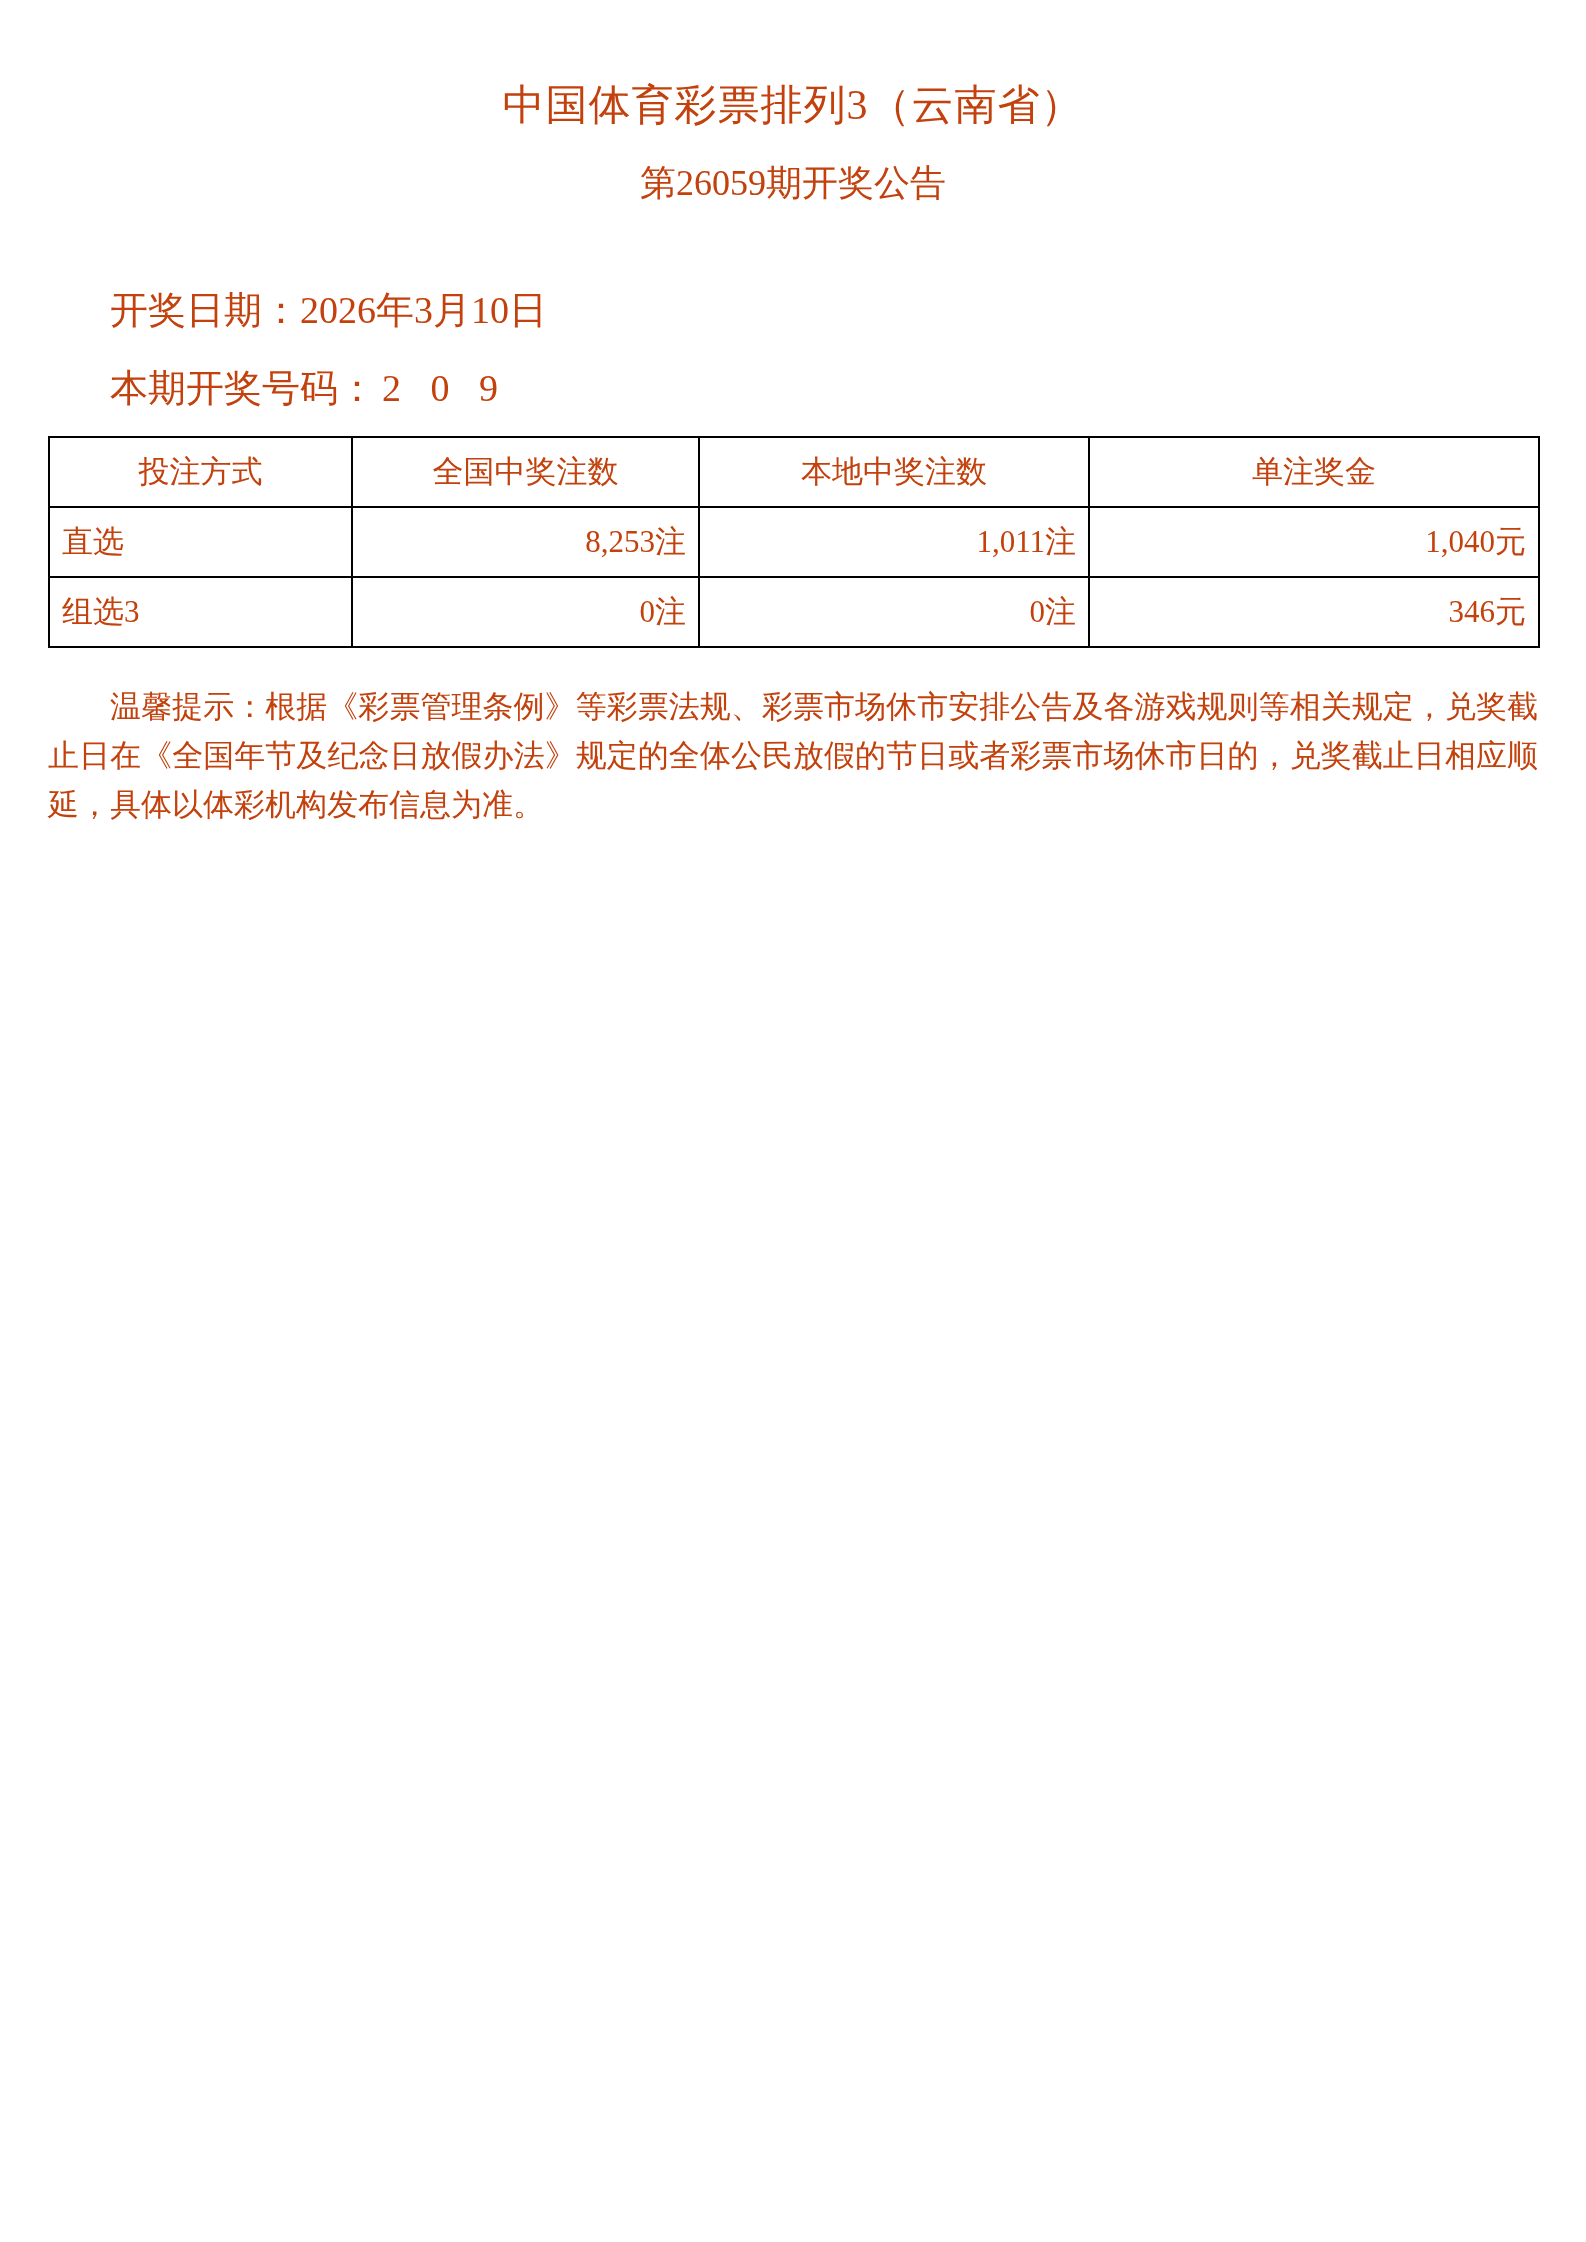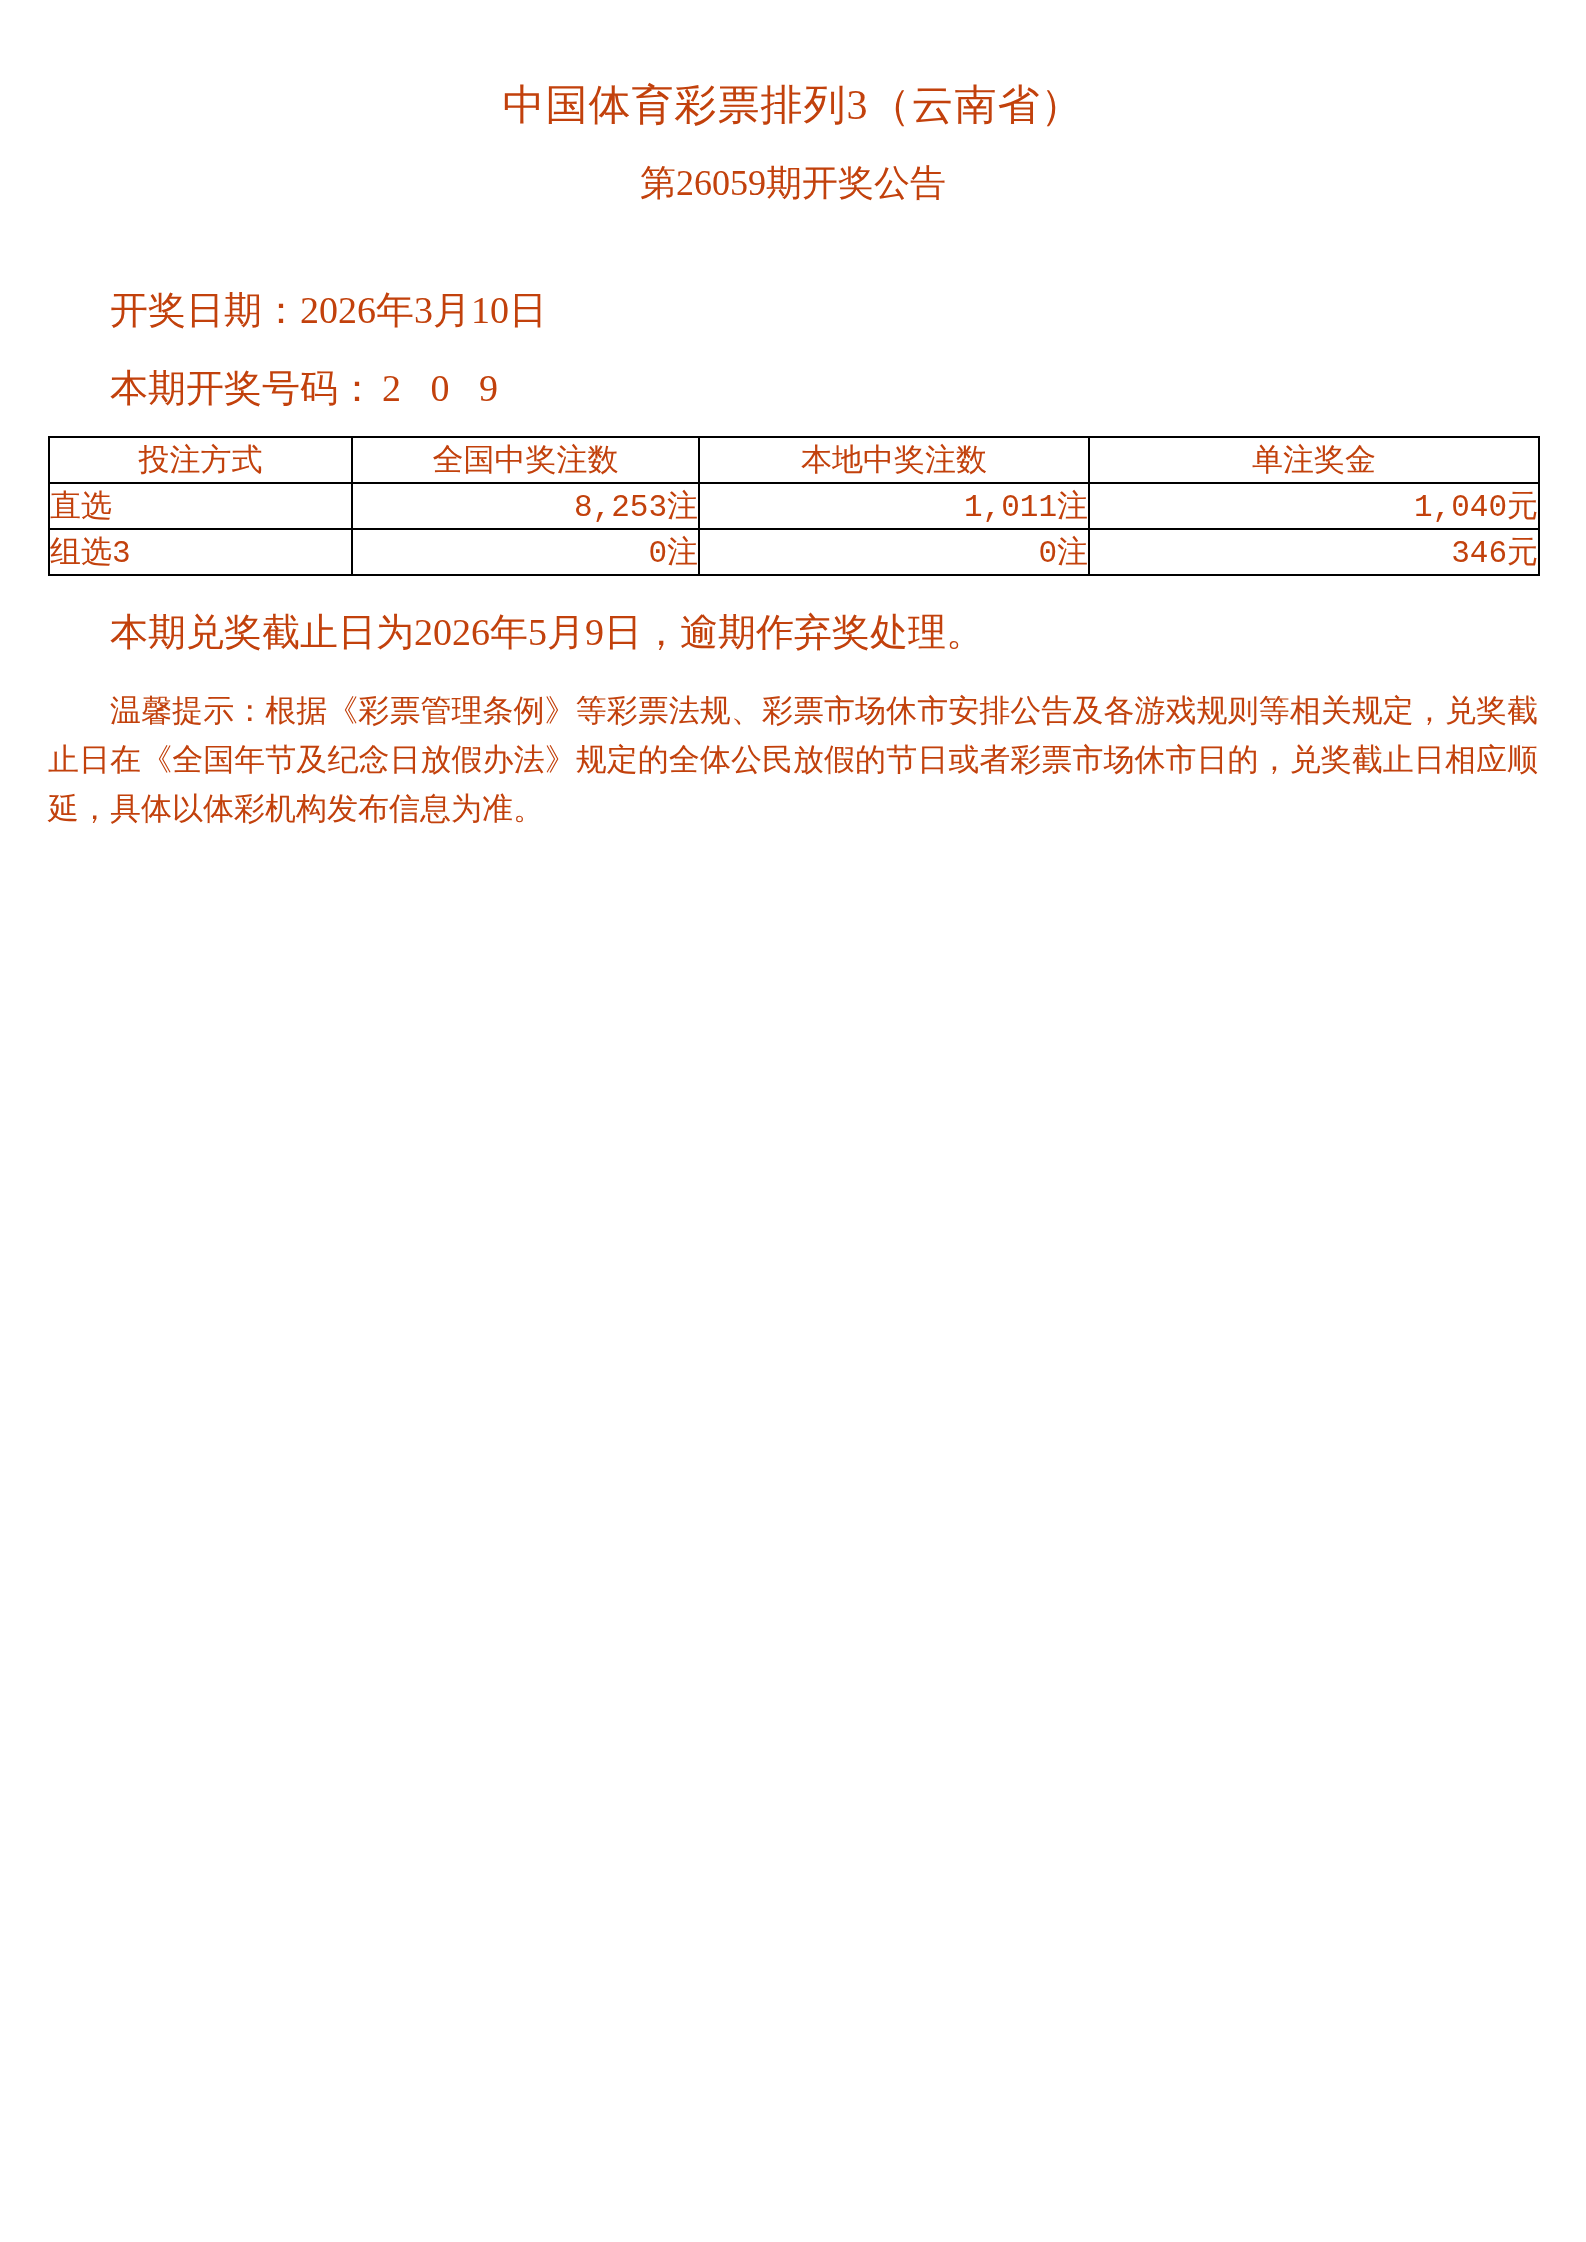--- a/index.html
+++ b/index.html
@@ -53,23 +53,22 @@
     border-collapse: collapse;
     table-layout: fixed;
     border: 1px solid #000;
   }
   table.prize-table th,
   table.prize-table td {
     border: 2px solid #000;
     height: 44px;
     font-size: 31px;
     font-weight: normal;
-    padding: 0;
+    padding: 12px;
     overflow: hidden;
-    font-family: Liberation Mono, monospace;
   }
   table.prize-table th { text-align: center; }
   td.cell-center { text-align: left; }
   td.cell-right  { text-align: right; padding-right: 8px; }
   .col-method   { width: 303px; }
   .col-national { width: 347px; }
   .col-local    { width: 390px; }
   .col-prize    { width: 450px; }
   .p-rollover { margin-top: 20px; }
   .p-deadline { margin-top: 36px; }
@@ -119,17 +118,16 @@
       <tr>
         <td class="cell-center">组选3</td>
         <td class="cell-right">0注</td>
         <td class="cell-right">0注</td>
         <td class="cell-right">346元</td>
       </tr>
     </tbody>
   </table>
 
 
-  <p class="body-line p-deadline">本期兑奖截止日为2026年5月9日，逾期作弃奖处理。</p>
 
   <p class="p-tips">温馨提示：根据《彩票管理条例》等彩票法规、彩票市场休市安排公告及各游戏规则等相关规定，兑奖截止日在《全国年节及纪念日放假办法》规定的全体公民放假的节日或者彩票市场休市日的，兑奖截止日相应顺延，具体以体彩机构发布信息为准。</p>
 
 </div>
 
 </body></html>

